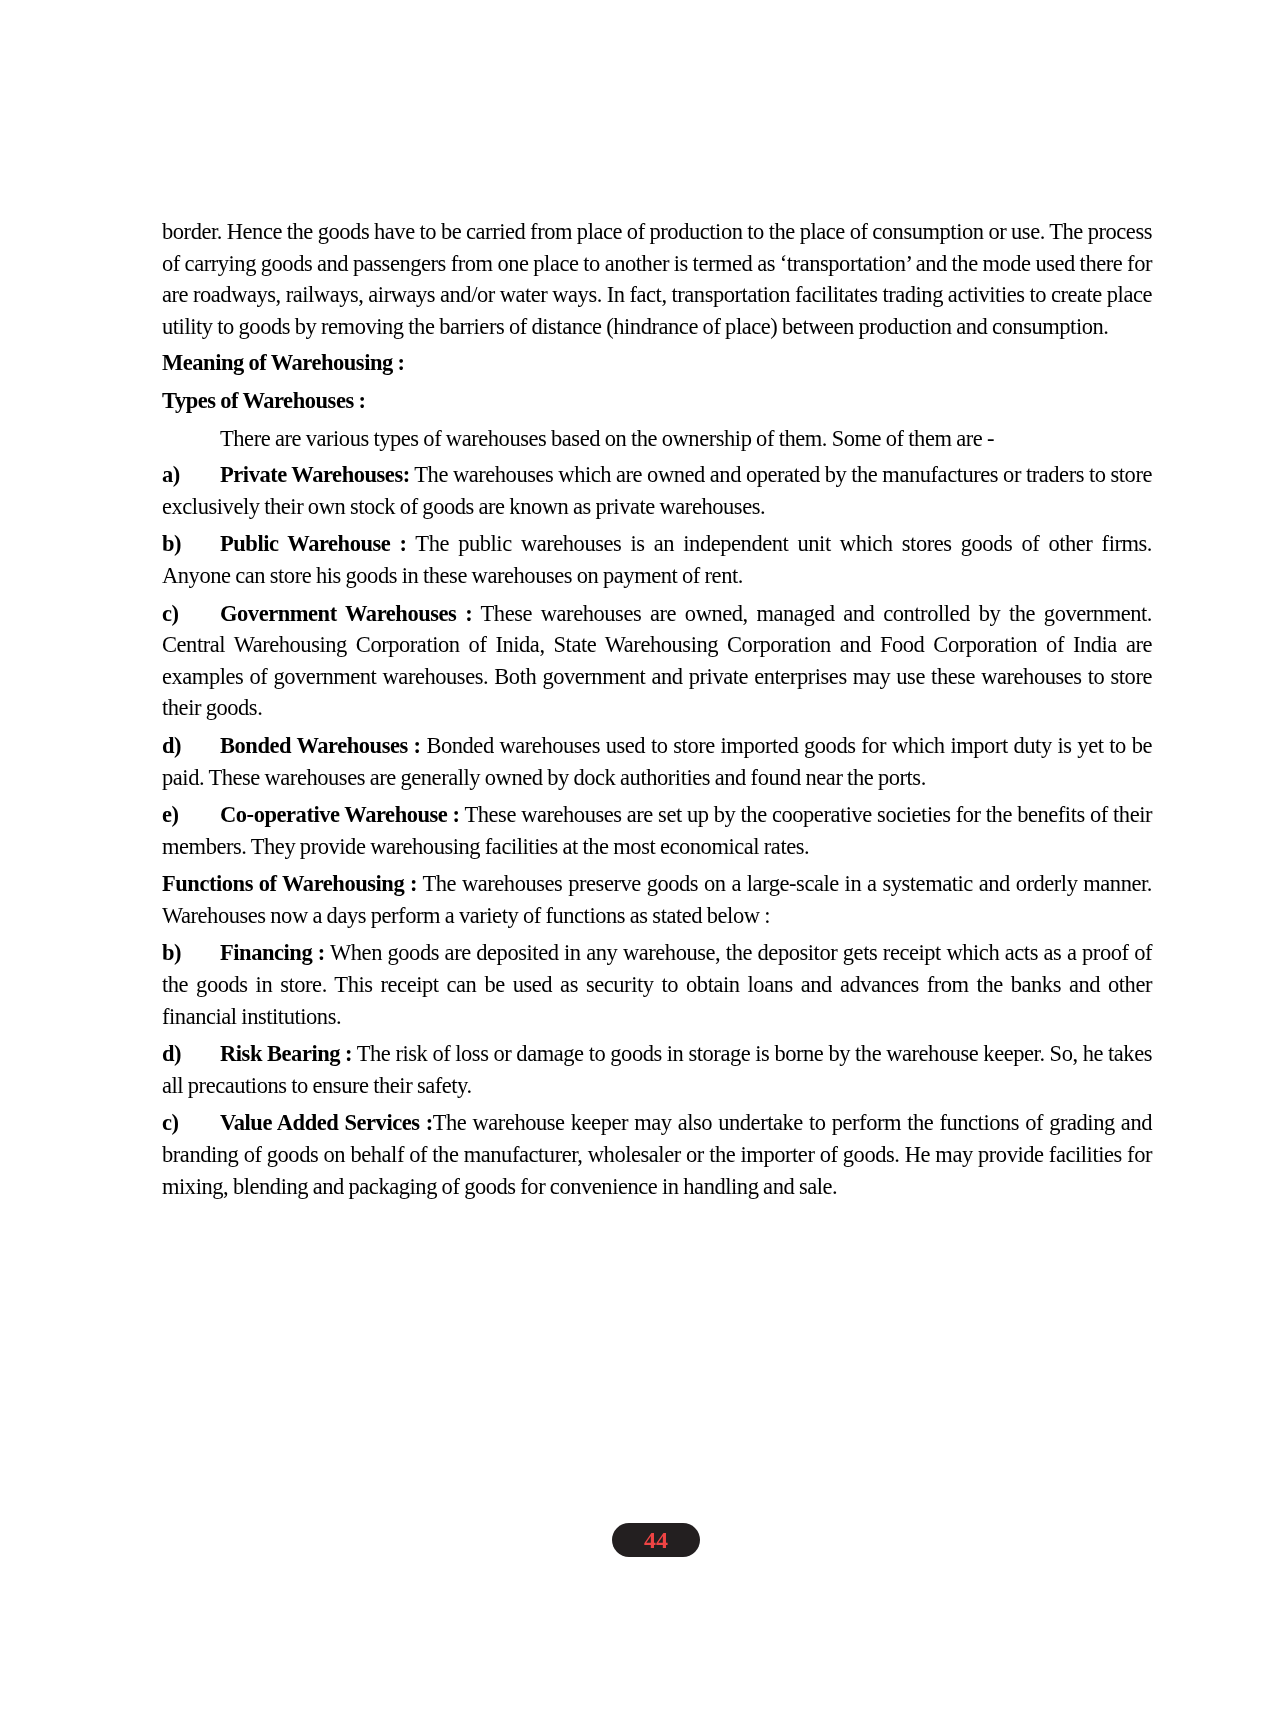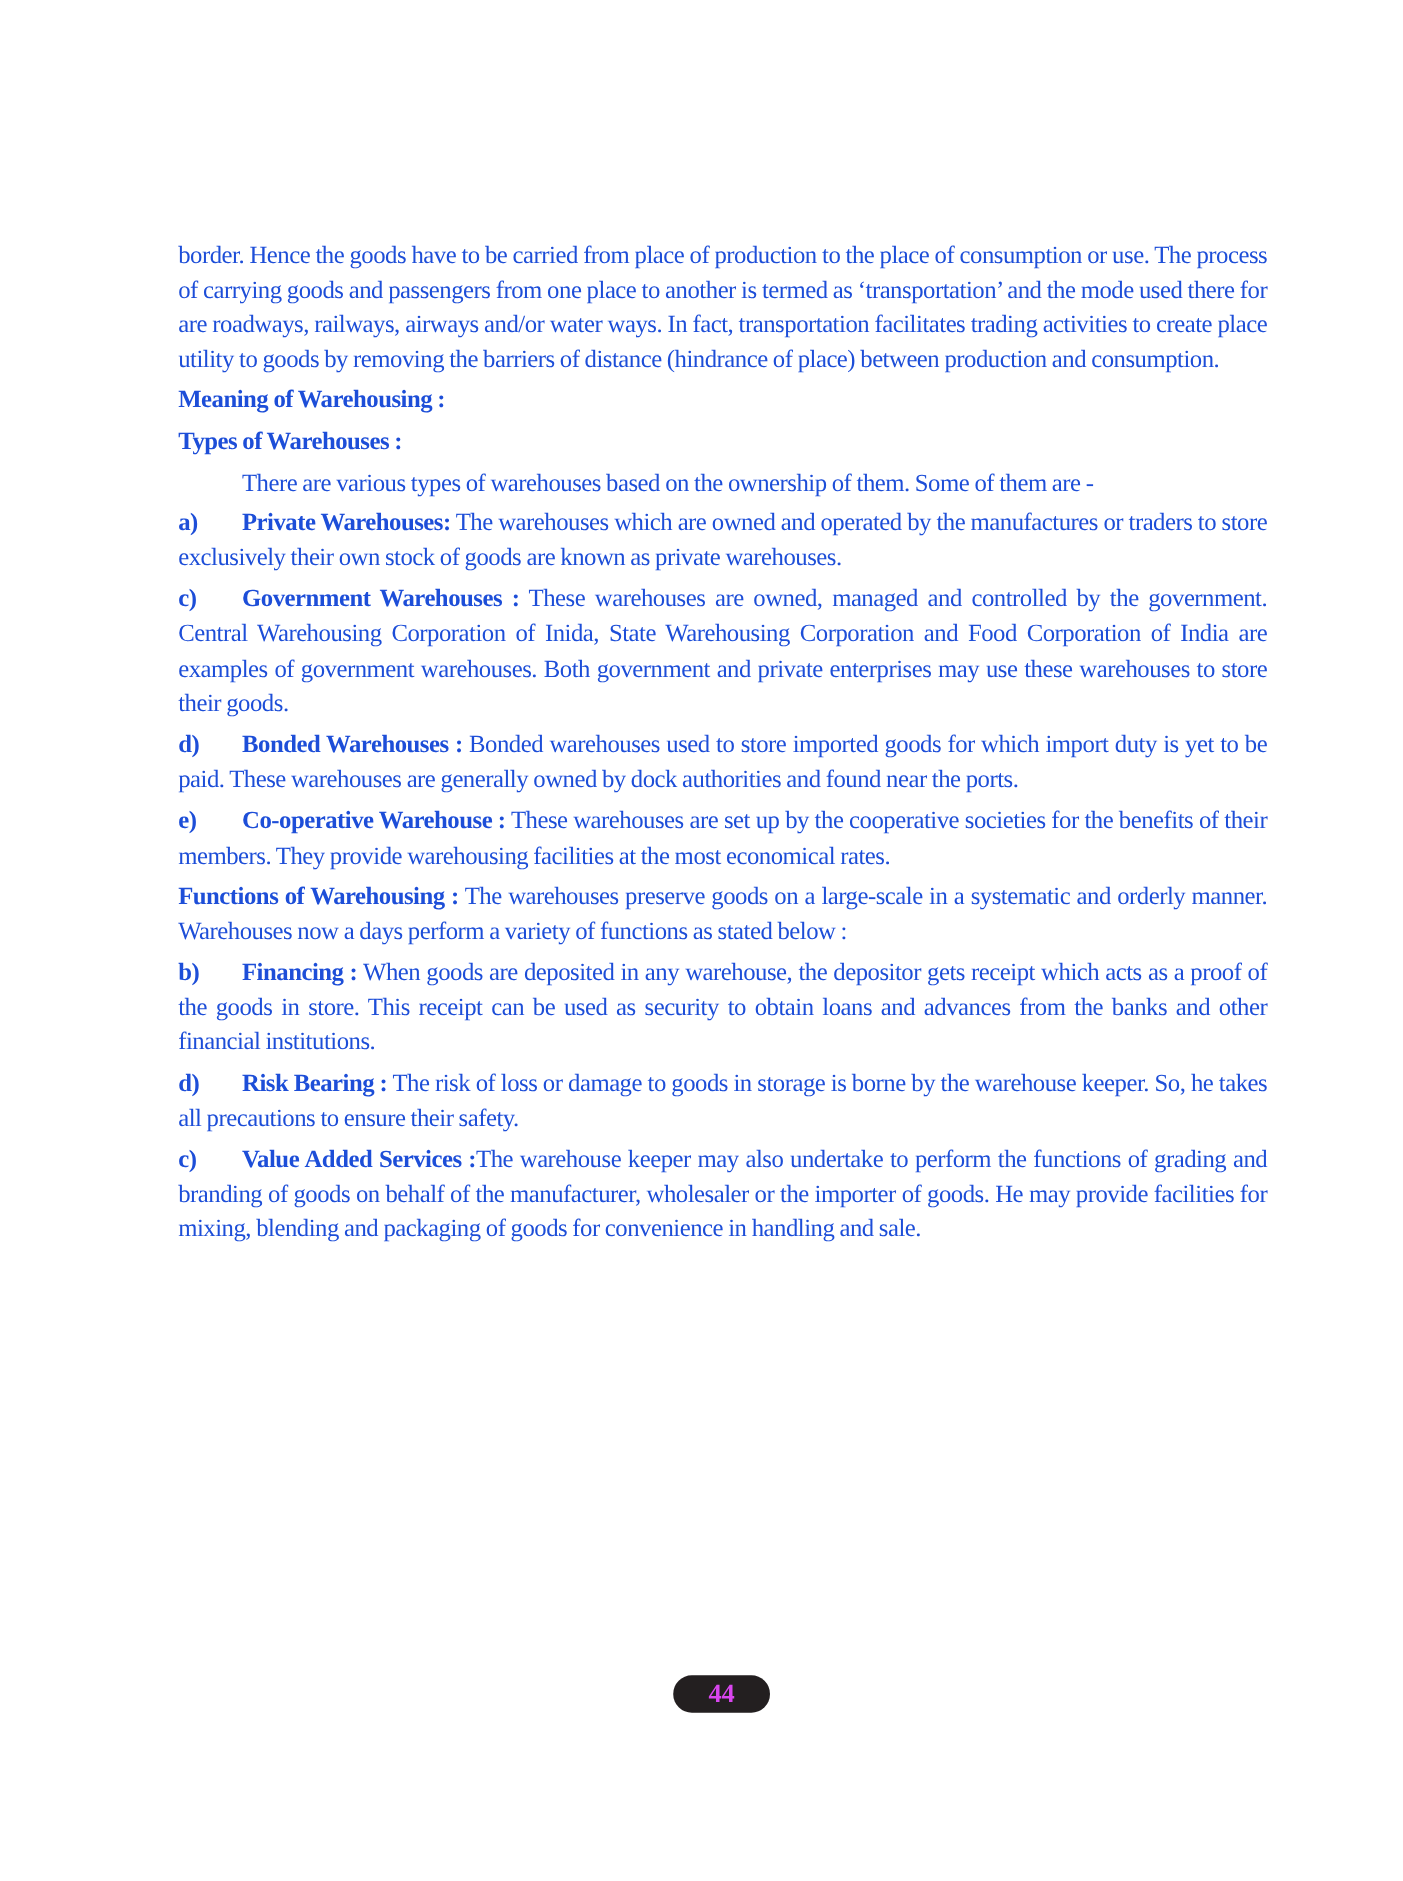--- a/index.html
+++ b/index.html
@@ -5,41 +5,41 @@
   html, body { margin: 0; padding: 0; background: #ffffff; }
   body { width: 1275px; height: 1710px; position: relative; overflow: hidden; }
   .page {
     position: absolute;
     left: 162px;
     top: 216px;
     width: 990px;
     font-family: "Liberation Serif", "DejaVu Serif", serif;
     font-size: 22.5px;
     line-height: 31.6px;
-    color: #1d4ed8;
+    color: #000000;
     letter-spacing: -0.45px;
     word-spacing: -0.5px;
   }
   p { margin: 0; text-align: justify; }
   .para { margin-bottom: 5px; }
   .heading { font-weight: bold; margin: 1px 0 6px 0; }
   .indent { text-indent: 58px; }
   .item { margin-bottom: 6px; text-align: justify; }
   .item .label { display: inline-block; width: 58px; font-weight: bold; text-indent: 0; }
   .item .term { font-weight: bold; }
   .inline-head { font-weight: bold; }
   .page-badge {
     position: absolute;
     left: 612px;
     top: 1523px;
     width: 88px;
     height: 34px;
     border-radius: 17px;
     background: #231f20;
-    color: #d946ef;
+    color: #ef4444;
     font-family: "Liberation Serif", "DejaVu Serif", serif;
     font-weight: bold;
     font-size: 24px;
     line-height: 34px;
     text-align: center;
   }
 </style>
 </head>
 <body>
 
@@ -47,20 +47,21 @@
 
   <p class="para">border. Hence the goods have to be carried from place of production to the place of consumption or use. The process of carrying goods and passengers from one place to another is termed as ‘transportation’ and the mode used there for are roadways, railways, airways and/or water ways. In fact, transportation facilitates trading activities to create place utility to goods by removing the barriers of distance (hindrance of place) between production and consumption.</p>
 
   <p class="heading">Meaning of Warehousing :</p>
 
   <p class="heading">Types of Warehouses :</p>
   <p class="para indent">There are various types of warehouses based on the ownership of them. Some of them are -</p>
 
   <p class="item"><span class="label">a)</span><span class="term">Private Warehouses:</span><span> The warehouses which are owned and operated by the manufactures or traders to store exclusively their own stock of goods are known as private warehouses.</span></p>
 
+  <p class="item"><span class="label">b)</span><span class="term">Public Warehouse :</span><span> The public warehouses is an independent unit which stores goods of other firms. Anyone can store his goods in these warehouses on payment of rent.</span></p>
 
   <p class="item"><span class="label">c)</span><span class="term">Government Warehouses :</span><span> These warehouses are owned, managed and controlled by the government. Central Warehousing Corporation of Inida, State Warehousing Corporation and Food Corporation of India are examples of government warehouses. Both government and private enterprises may use these warehouses to store their goods.</span></p>
 
   <p class="item"><span class="label">d)</span><span class="term">Bonded Warehouses :</span><span> Bonded warehouses used to store imported goods for which import duty is yet to be paid. These warehouses are generally owned by dock authorities and found near the ports.</span></p>
 
   <p class="item"><span class="label">e)</span><span class="term">Co-operative Warehouse :</span><span> These warehouses are set up by the cooperative societies for the benefits of their members. They provide warehousing facilities at the most economical rates.</span></p>
 
   <p class="item"><span class="inline-head">Functions of Warehousing :</span><span> The warehouses preserve goods on a large-scale in a systematic and orderly manner. Warehouses now a days perform a variety of functions as stated below :</span></p>
 
 

